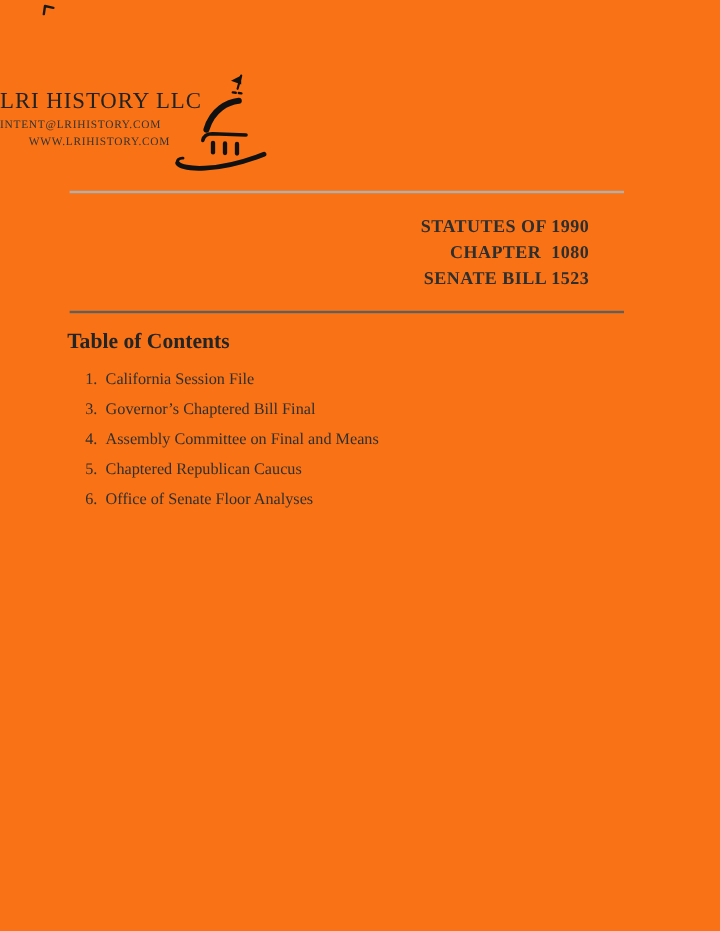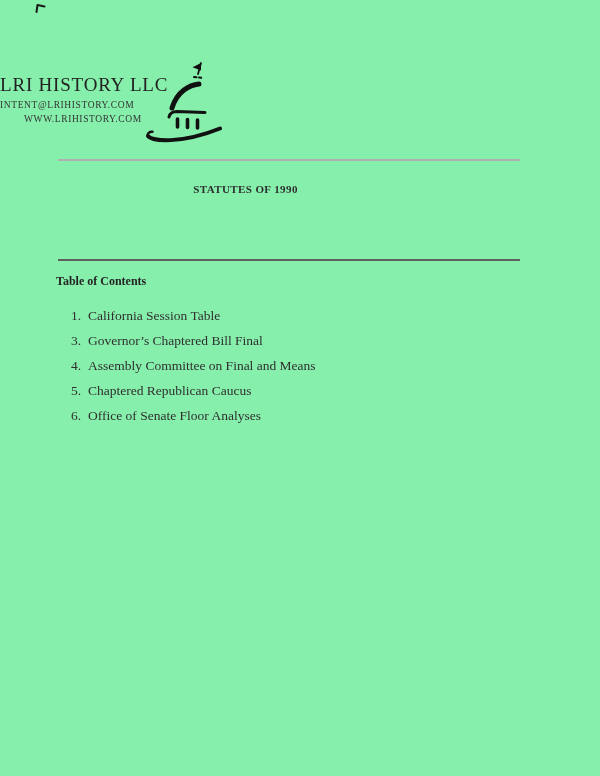--- a/index.html
+++ b/index.html
@@ -4,21 +4,21 @@
 <style>
   * { margin: 0; padding: 0; box-sizing: border-box; }
   html, body { background: #ffffff; }
   body {
     width: 600px; height: 776px;
     font-family: "Liberation Serif", "DejaVu Serif", serif;
     color: #2b2b2b;
     position: relative;
     overflow: hidden;
   }
-  .page { position: relative; width: 600px; height: 776px; background: #86efac; }
+  .page { position: relative; width: 600px; height: 776px; background: #f97316; }
 
   
   .corner-mark { position: absolute; left: 35px; top: 3px; width: 11px; height: 10px; }
 
   
   .logo { position: absolute; left: 146px; top: 61px; width: 80px; height: 88px; }
   .company-name {
     position: absolute; left: 0; top: 74px; width: 600px;
     font-size: 19px; letter-spacing: 0.8px; color: #222222;
   }
@@ -34,28 +34,28 @@
   .rule { position: absolute; left: 58px; width: 462px; }
   .rule-1 { top: 159px; height: 2px; background: #b0b0b0; }
   .rule-2 { top: 259px; height: 1.5px; background: #5f5f5f; }
 
   
   .reference {
     position: absolute; top: 178px; left: 0; right: 109px;
     text-align: right;
   }
   .ref-line {
-    font-size: 11px; font-weight: bold; letter-spacing: 0.4px;
-    line-height: 22px; color: #2e2e2e; white-space: pre-wrap; text-align: center;
+    font-size: 15px; font-weight: bold; letter-spacing: 0.4px;
+    line-height: 22px; color: #2e2e2e; white-space: pre-wrap;
   }
 
   
   .toc-title {
     position: absolute; left: 56px; top: 274px;
-    font-size: 12px; font-weight: bold; color: #242424;
+    font-size: 18px; font-weight: bold; color: #242424;
   }
   .toc-list { position: absolute; left: 0; top: 303px; width: 600px; list-style: none; }
   .toc-item {
     height: 25px; line-height: 25px; padding-left: 71px;
     font-size: 13.5px; color: #2f2f2f;
   }
   .toc-num { display: inline-block; width: 17px; }
   .toc-label { display: inline-block; }
 </style>
 </head>
@@ -90,29 +90,31 @@
   </svg>
 
   <div class="company-name">LRI HISTORY LLC</div>
   <div class="contact-line contact-email">INTENT@LRIHISTORY.COM</div>
   <div class="contact-line contact-website">WWW.LRIHISTORY.COM</div>
 
   <div class="rule rule-1"></div>
 
   <div class="reference">
     <div class="ref-line">STATUTES OF 1990</div>
+    <div class="ref-line">CHAPTER&nbsp; 1080</div>
+    <div class="ref-line">SENATE BILL 1523</div>
   </div>
 
   <div class="rule rule-2"></div>
 
   <div class="toc-title">Table of Contents</div>
 
   <ol class="toc-list">
     <li class="toc-item">
-      <span class="toc-num">1.</span><span class="toc-label">California Session Table</span>
+      <span class="toc-num">1.</span><span class="toc-label">California Session File</span>
     </li>
     <li class="toc-item">
       <span class="toc-num">3.</span><span class="toc-label">Governor’s Chaptered Bill Final</span>
     </li>
     <li class="toc-item">
       <span class="toc-num">4.</span><span class="toc-label">Assembly Committee on Final and Means</span>
     </li>
     <li class="toc-item">
       <span class="toc-num">5.</span><span class="toc-label">Chaptered Republican Caucus</span>
     </li>

